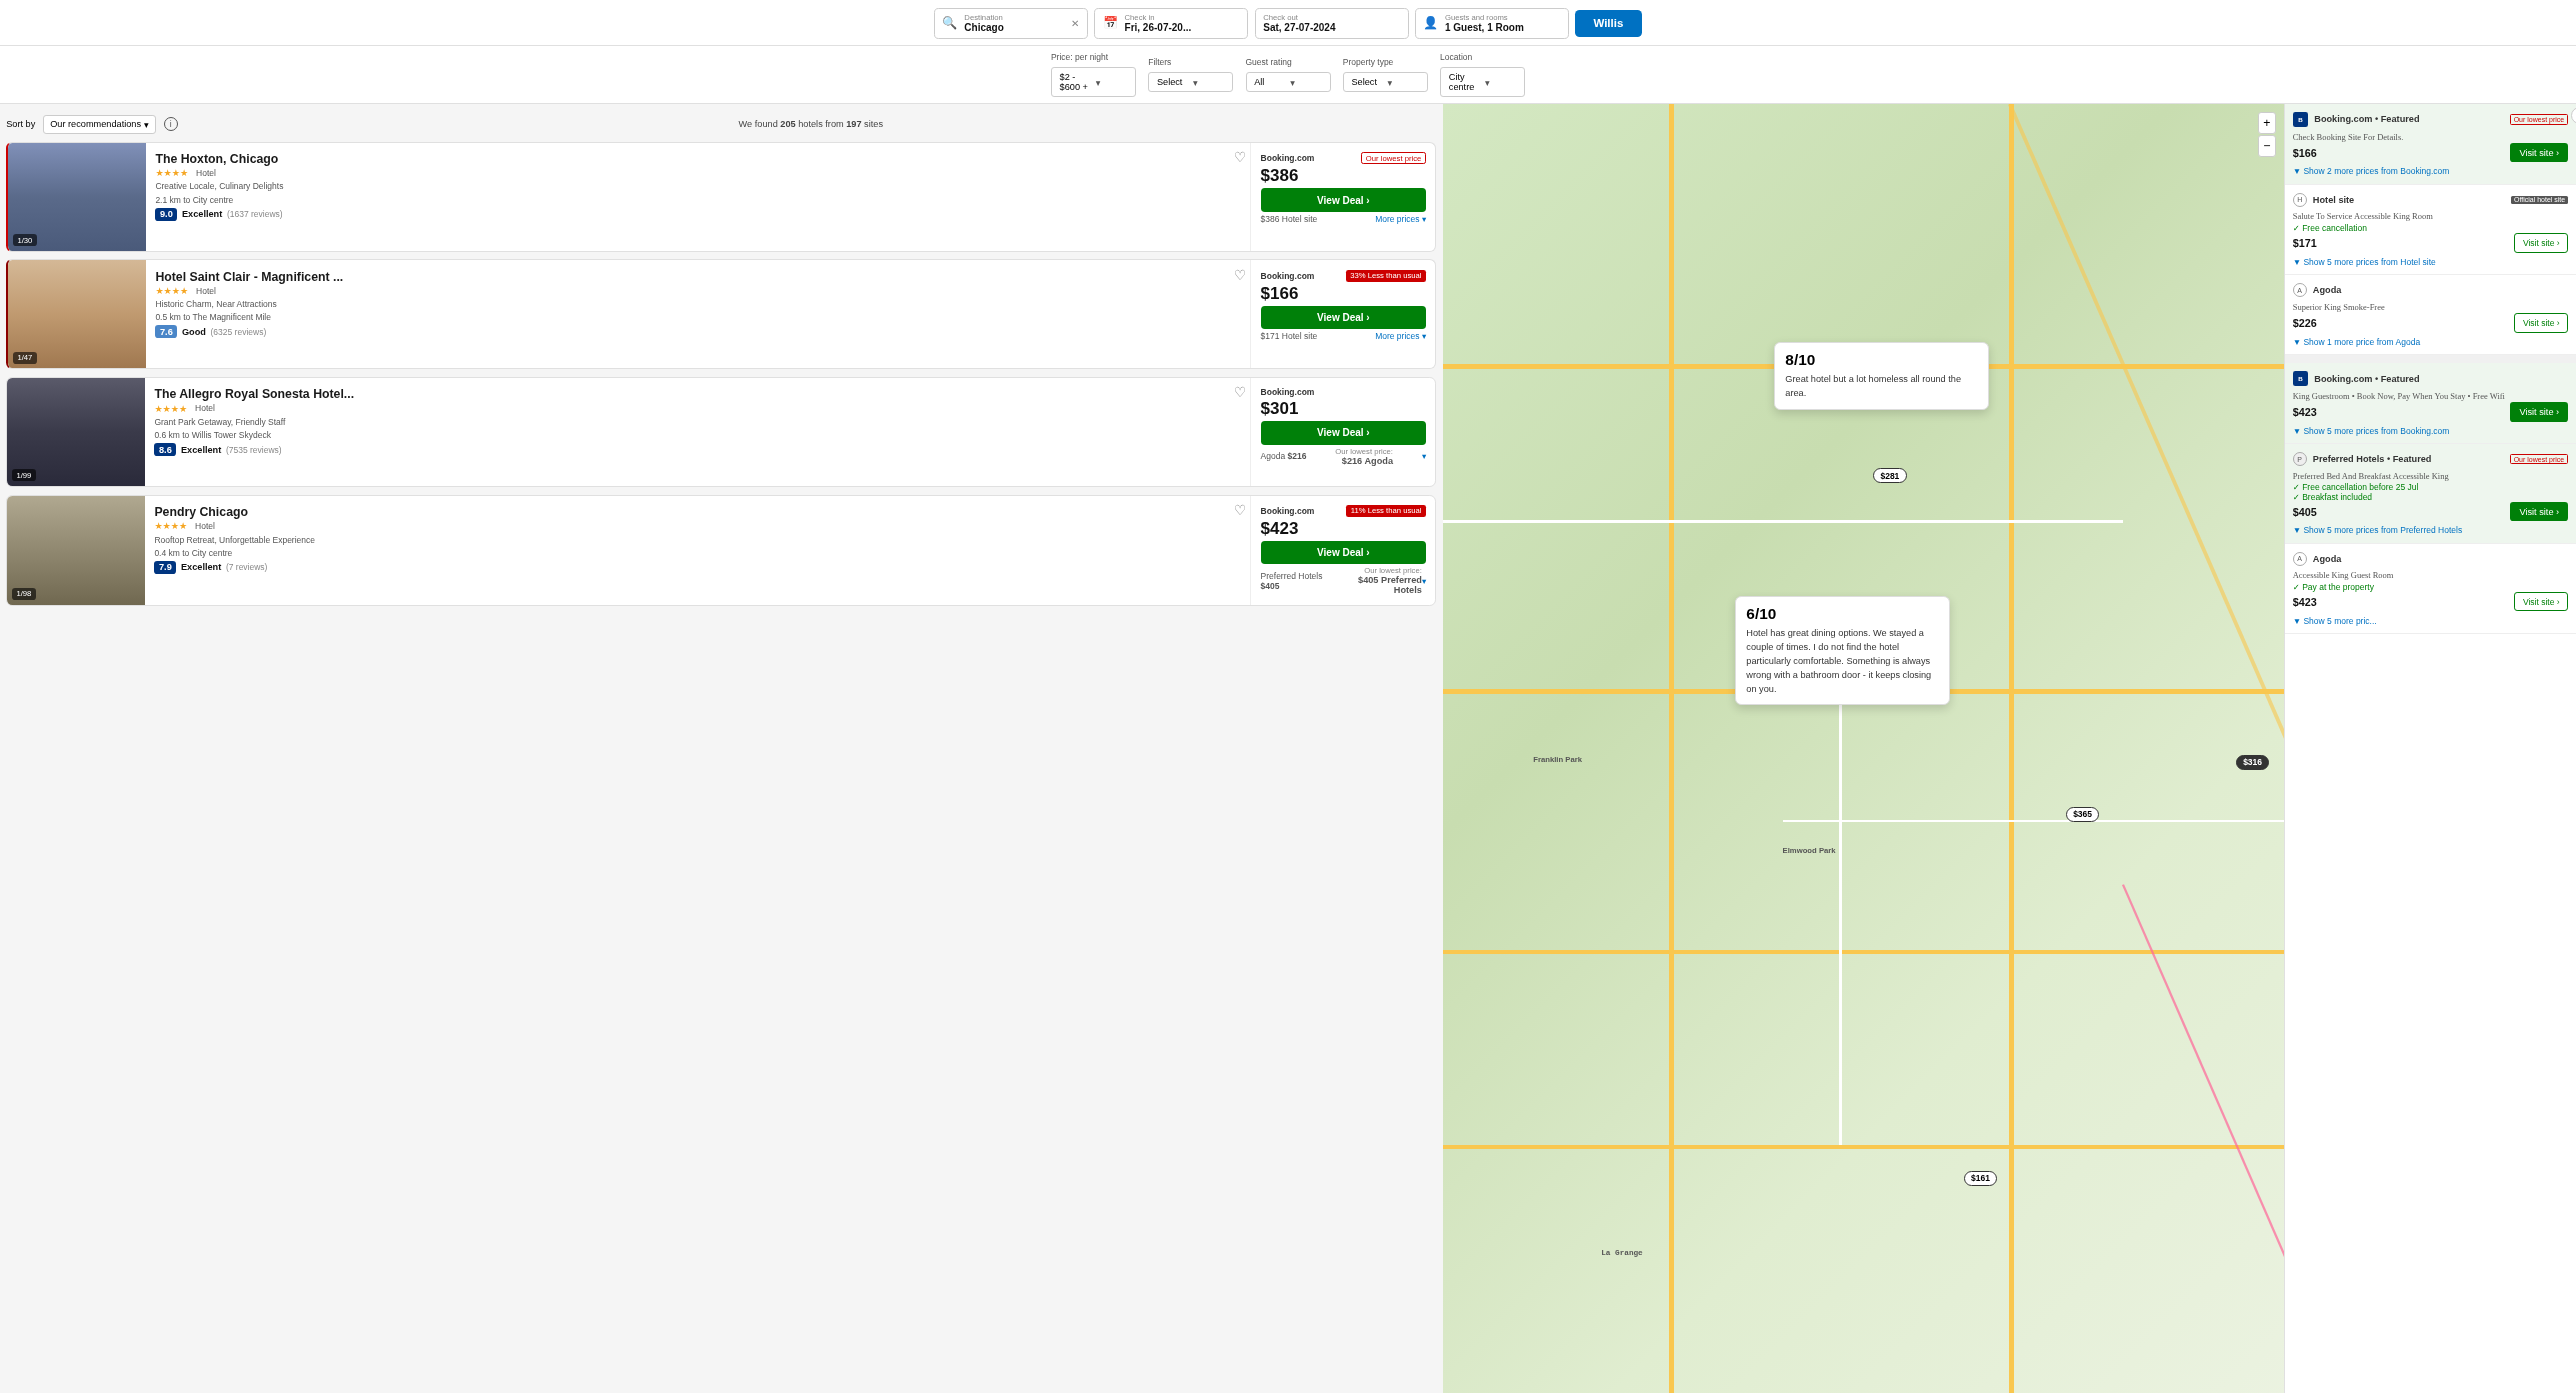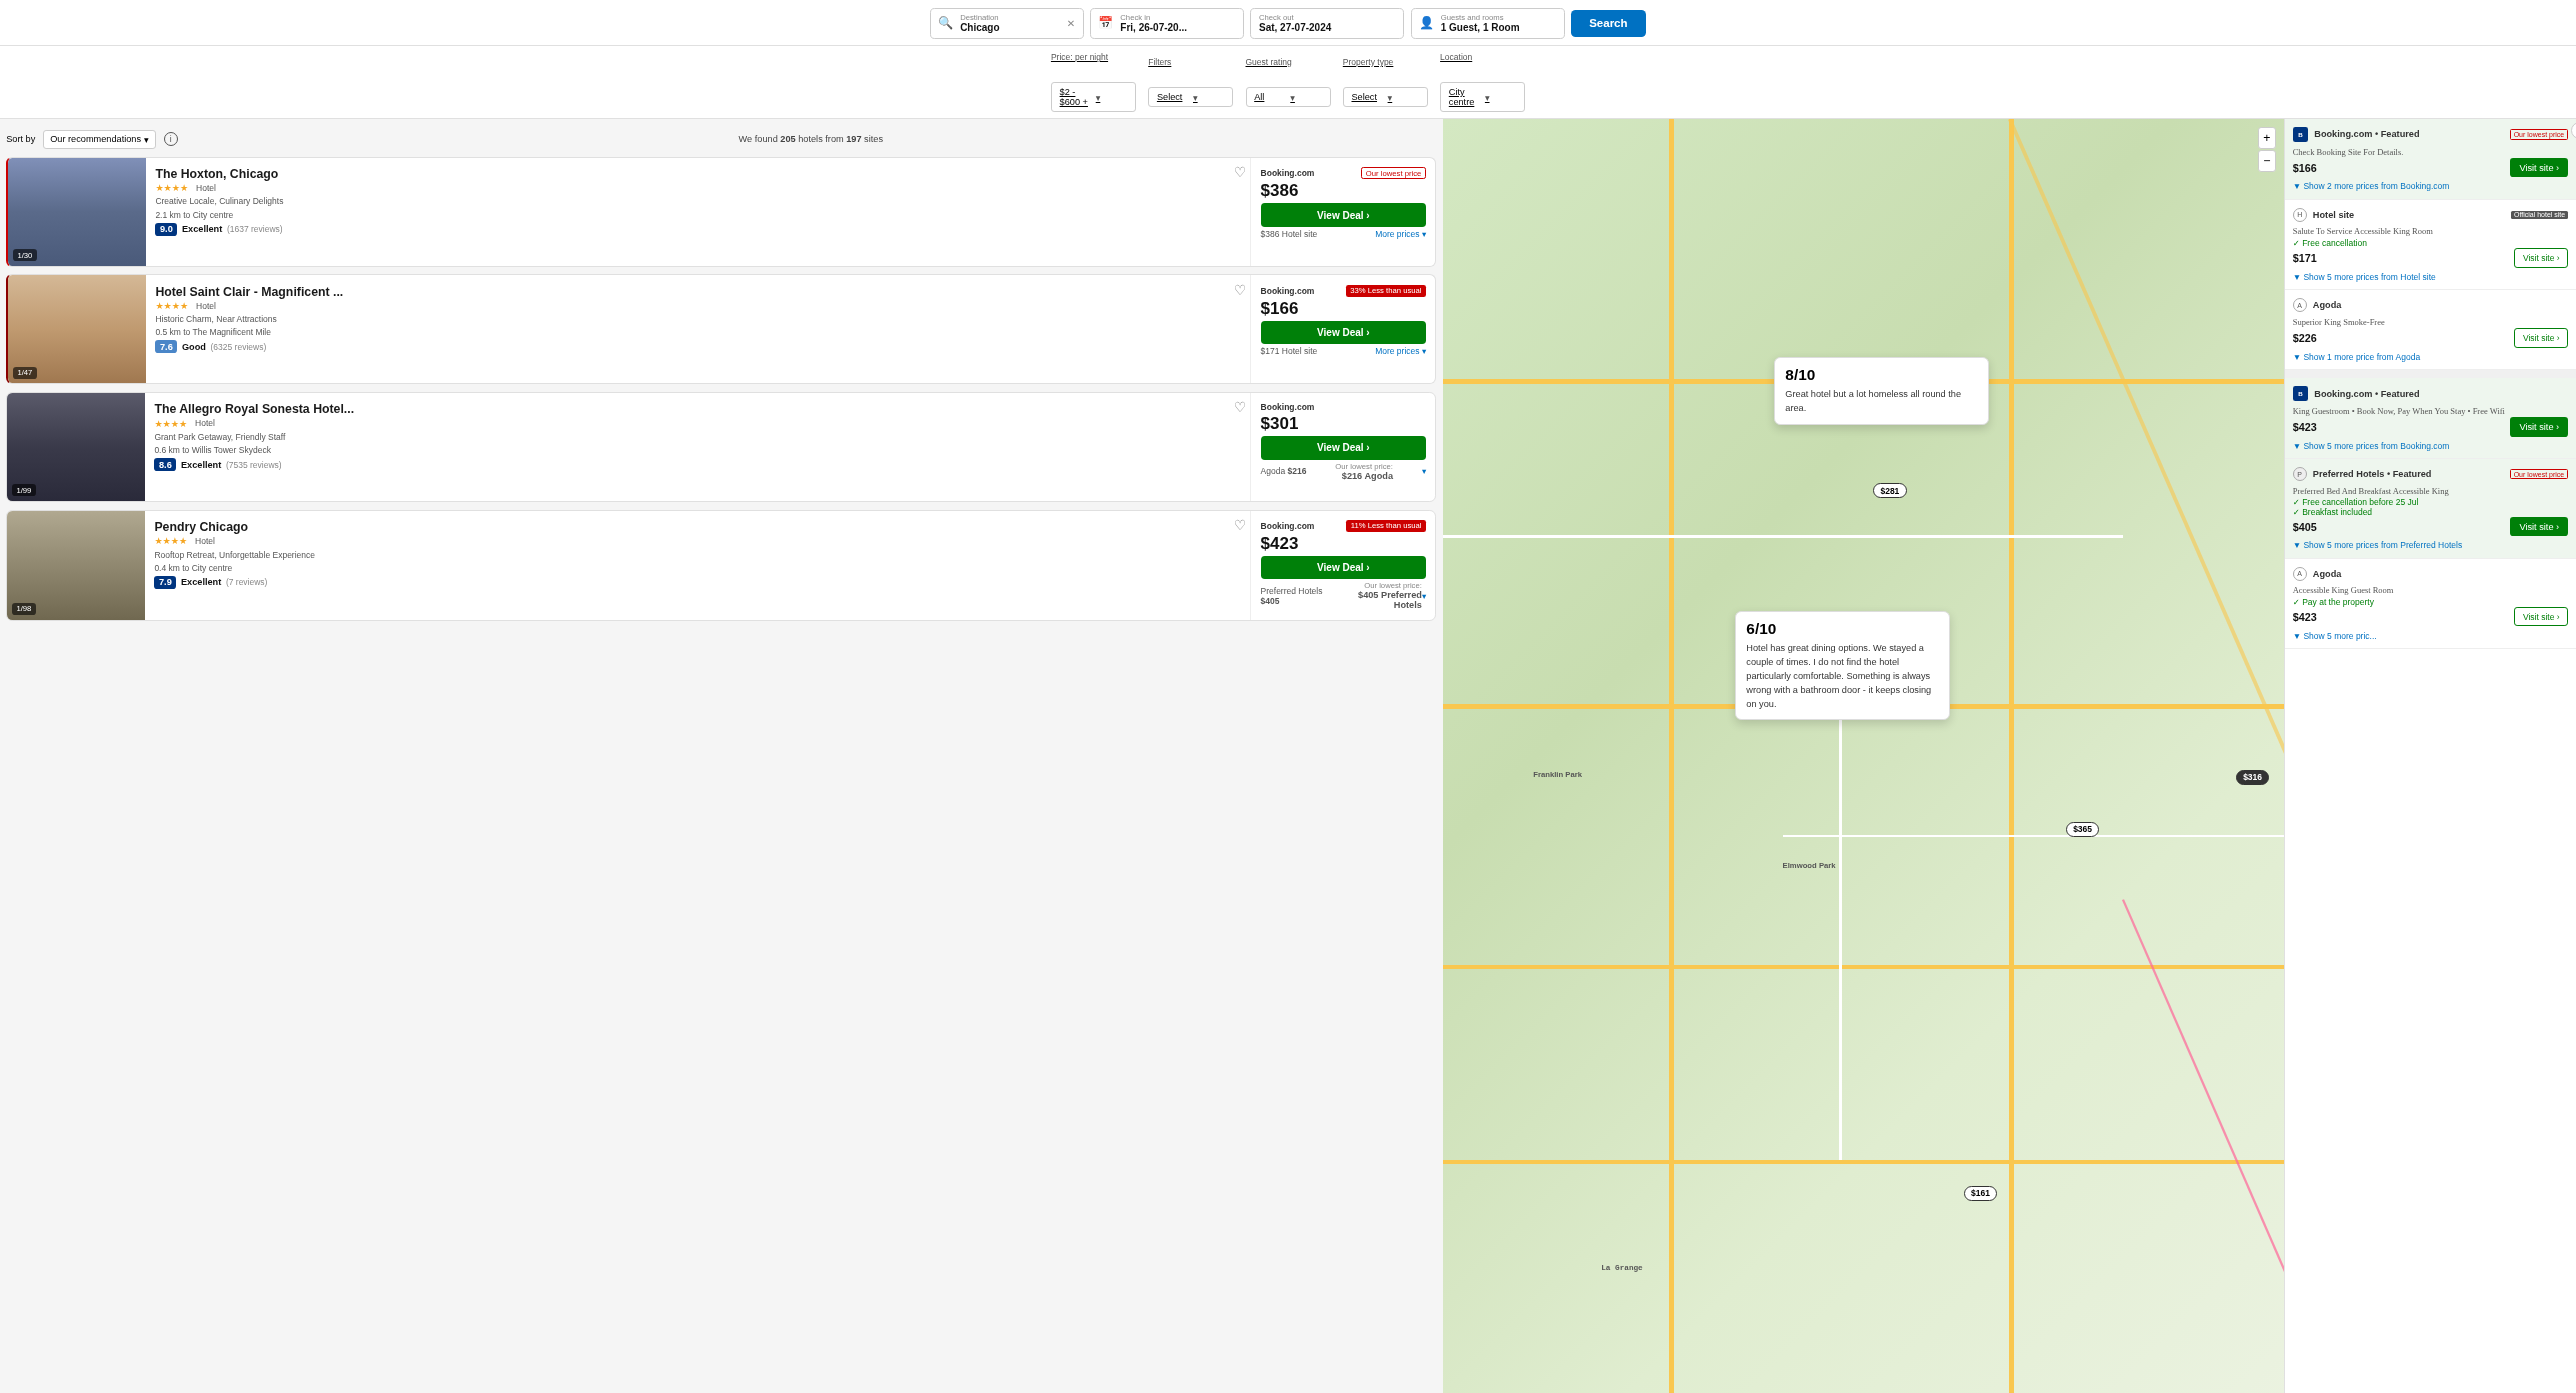--- a/index.html
+++ b/index.html
@@ -43,21 +43,21 @@
     
     .filter-bar {
       background: white;
       padding: 6.2px 15.4px;
       display: flex;
       align-items: center;
       gap: 12.3px;
       border-bottom: 0.8px solid #e0e0e0;
       justify-content: center;
     }
-    .filter-group { display: flex; flex-direction: column; gap: 20px; text-decoration: underline; }
+    .filter-group { display: flex; flex-direction: column; gap: 5px; }
     .filter-group label { font-size: 8.5px; color: #555; }
     .filter-select {
       display: flex;
       align-items: center;
       border: 0.8px solid #ccc;
       border-radius: 3.1px;
       padding: 3.8px 7.7px;
       gap: 4.6px;
       cursor: pointer;
       background: white;
@@ -433,21 +433,21 @@
   </div>
 
   <div class="search-field">
     <span class="icon">👤</span>
     <div>
       <span class="label">Guests and rooms</span>
       <span class="value">1 Guest, 1 Room</span>
     </div>
   </div>
 
-  <button class="search-btn">Search</button>
+  <button class="search-btn">Willis</button>
 </div>
 
 <div class="filter-bar">
   <div class="filter-group">
     <label>Price: per night</label>
     <div class="filter-select">
       <span>$2 - $600 +</span>
       <span class="arrow">▾</span>
     </div>
   </div>

